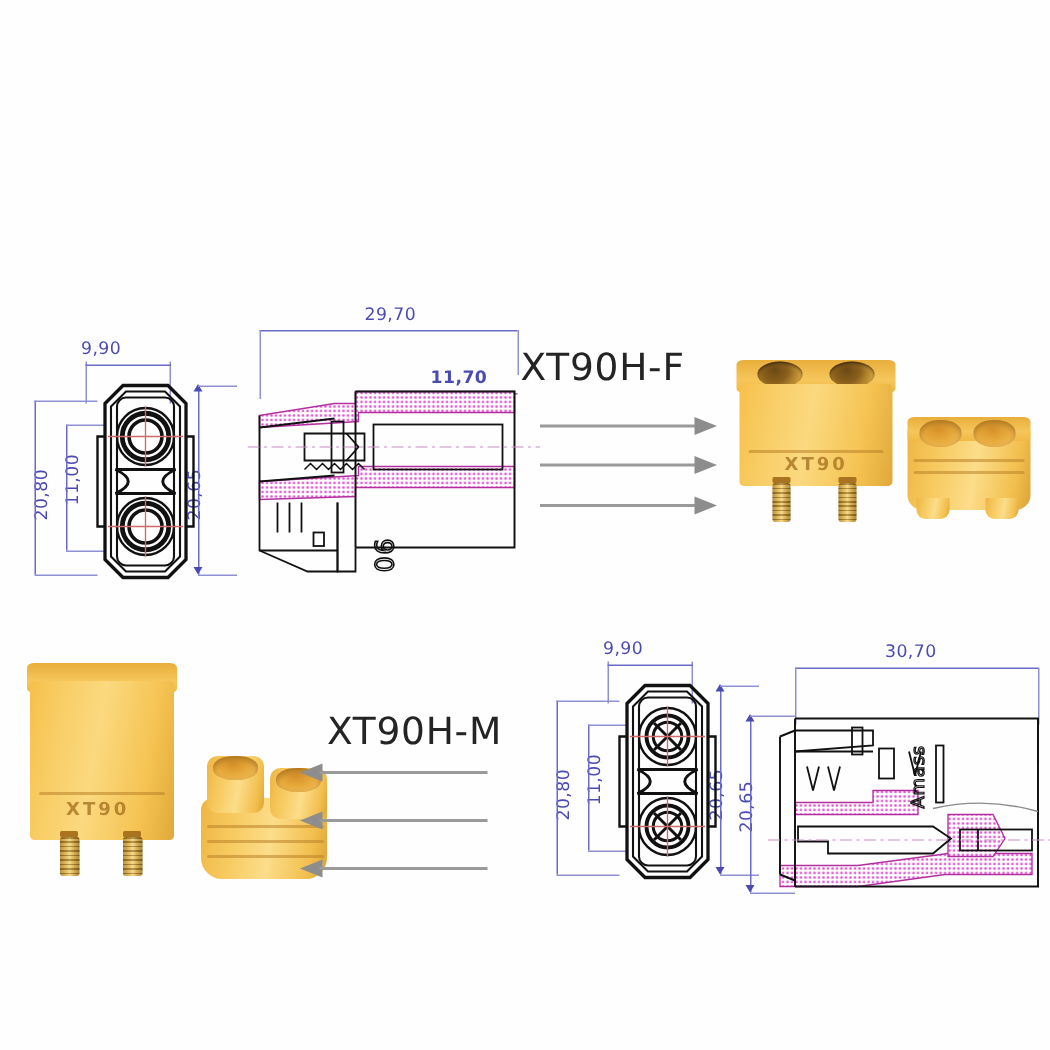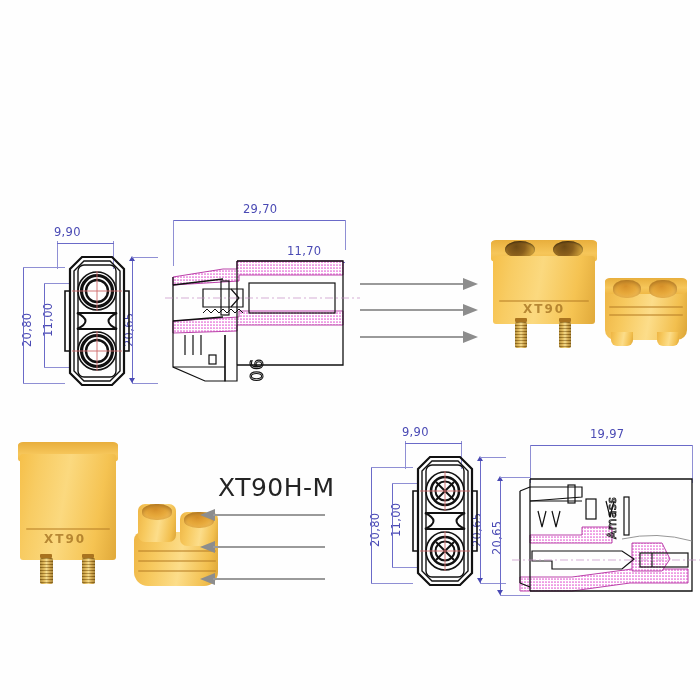--- a/index.html
+++ b/index.html
@@ -230,21 +230,21 @@
     </svg>
   </div>
 
   <div class="abs" style="left:165px; top:200px; width:195px; height:190px;">
 
     <div class="dimtext" style="left:78px; top:2px;text-align:center;">29,70</div>
     <div class="dimline h" style="left:8px; top:20px; width:172px;"></div>
     <div class="extline v" style="left:8px; top:20px; height:46px;"></div>
     <div class="extline v" style="left:180px; top:20px; height:30px;"></div>
 
-    <div class="dimtext" style="left:122px; top:44px;">11,70</div>
+    <div class="dimtext" style="left:122px; top:44px;font-weight:bold;">11,70</div>
     <div class="dimline h" style="left:110px; top:62px; width:70px;"></div>
     <div class="extline v" style="left:110px; top:62px; height:12px;"></div>
 
     <svg class="techsvg" style="left:0px; top:55px;" width="195" height="135" viewBox="0 0 195 135">
       <defs>
         <pattern id="hatchF" width="3" height="3" patternUnits="userSpaceOnUse">
           <rect width="3" height="3" fill="#ffffff"></rect>
           <circle cx="1" cy="1" r="0.85" fill="#e24fd0"></circle>
         </pattern>
       </defs>
@@ -279,20 +279,21 @@
         <path d="M60 80 L60 126 L72 126 L72 110"></path>
         <rect x="44" y="100" width="7" height="9"></rect>
       </g>
 
       <text x="85" y="104" transform="rotate(90 85 104)" font-family="DejaVu Sans, sans-serif" font-size="17" fill="none" stroke="#111" stroke-width="1.1" letter-spacing="1">90</text>
 
       <line x1="0" y1="43" x2="195" y2="43" stroke="#c48cc4" stroke-width="0.7" stroke-dasharray="8 3 2 3"></line>
     </svg>
   </div>
 
+  <div class="partlabel" style="left:347px; top:230px;">XT90H-F</div>
 
   <div class="flowarrow right" style="left:360px; top:277px; width:120px;">
     <div class="shaft" style="left:0; width:105px;"></div>
     <div class="head" style="left:103px;"></div>
   </div>
   <div class="flowarrow right" style="left:360px; top:303px; width:120px;">
     <div class="shaft" style="left:0; width:105px;"></div>
     <div class="head" style="left:103px;"></div>
   </div>
   <div class="flowarrow right" style="left:360px; top:330px; width:120px;">
@@ -417,21 +418,21 @@
         <line x1="10" y1="40" x2="60" y2="40"></line>
         <line x1="35" y1="20" x2="35" y2="60"></line>
         <line x1="10" y1="100" x2="60" y2="100"></line>
         <line x1="35" y1="80" x2="35" y2="120"></line>
       </g>
     </svg>
   </div>
 
   <div class="abs" style="left:512px; top:425px; width:188px; height:175px;">
 
-    <div class="dimtext" style="left:78px; top:2px;">19,97</div>
+    <div class="dimtext" style="left:78px; top:2px;">30,70</div>
     <div class="dimline h" style="left:18px; top:20px; width:162px;"></div>
     <div class="extline v" style="left:18px; top:20px; height:38px;"></div>
     <div class="extline v" style="left:180px; top:20px; height:38px;"></div>
 
     <svg class="techsvg" style="left:0px; top:48px;" width="188" height="127" viewBox="0 0 188 127">
       <defs>
         <pattern id="hatchM" width="3" height="3" patternUnits="userSpaceOnUse">
           <rect width="3" height="3" fill="#ffffff"></rect>
           <circle cx="1" cy="1" r="0.85" fill="#e24fd0"></circle>
         </pattern>

